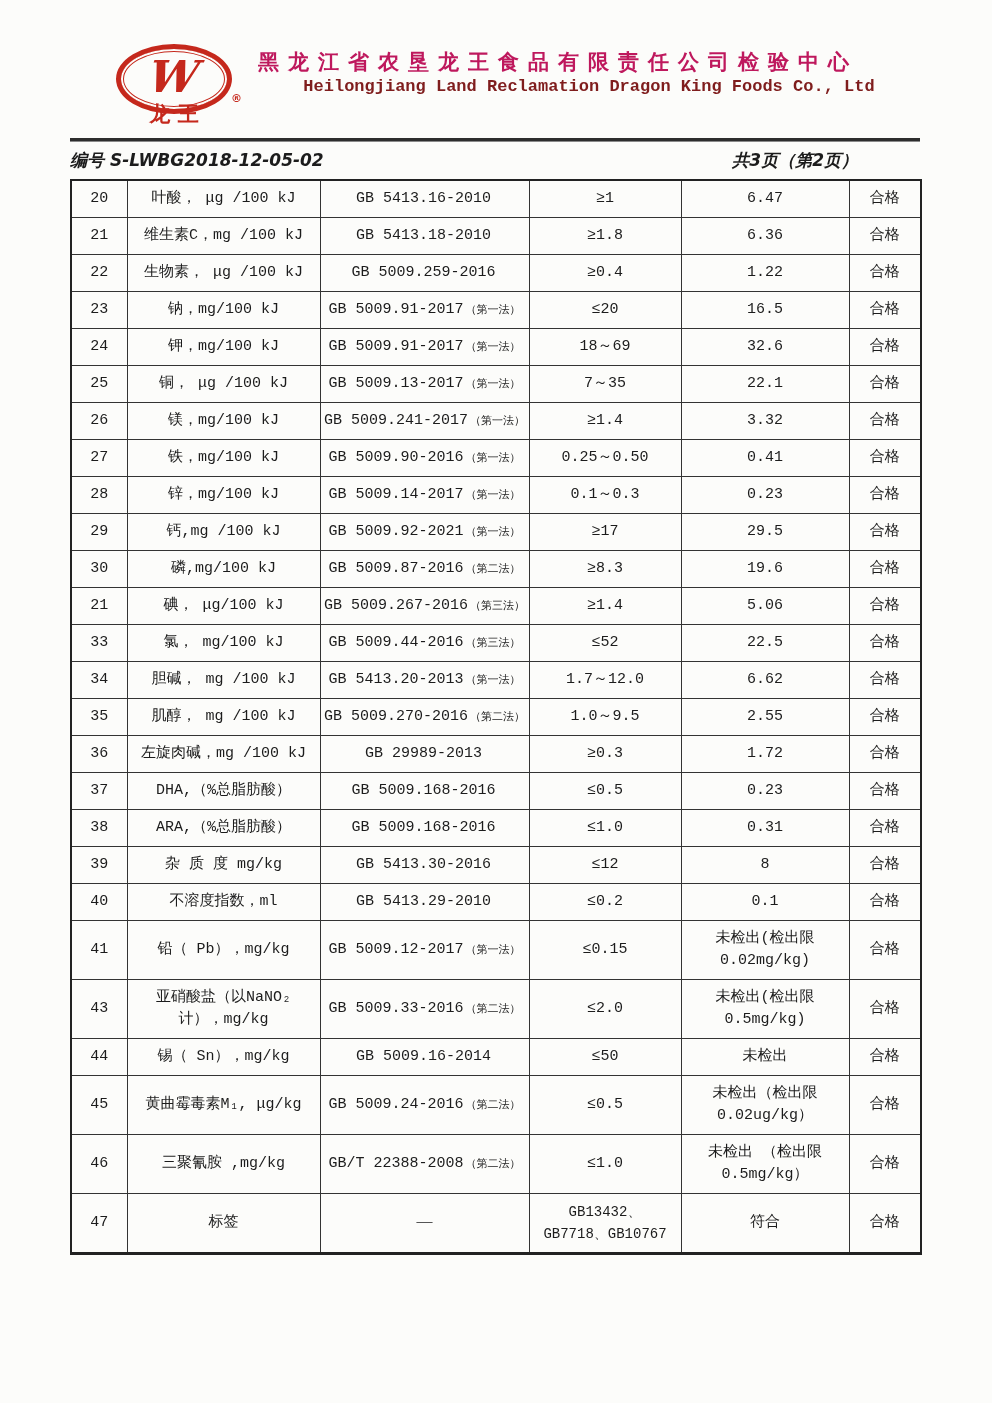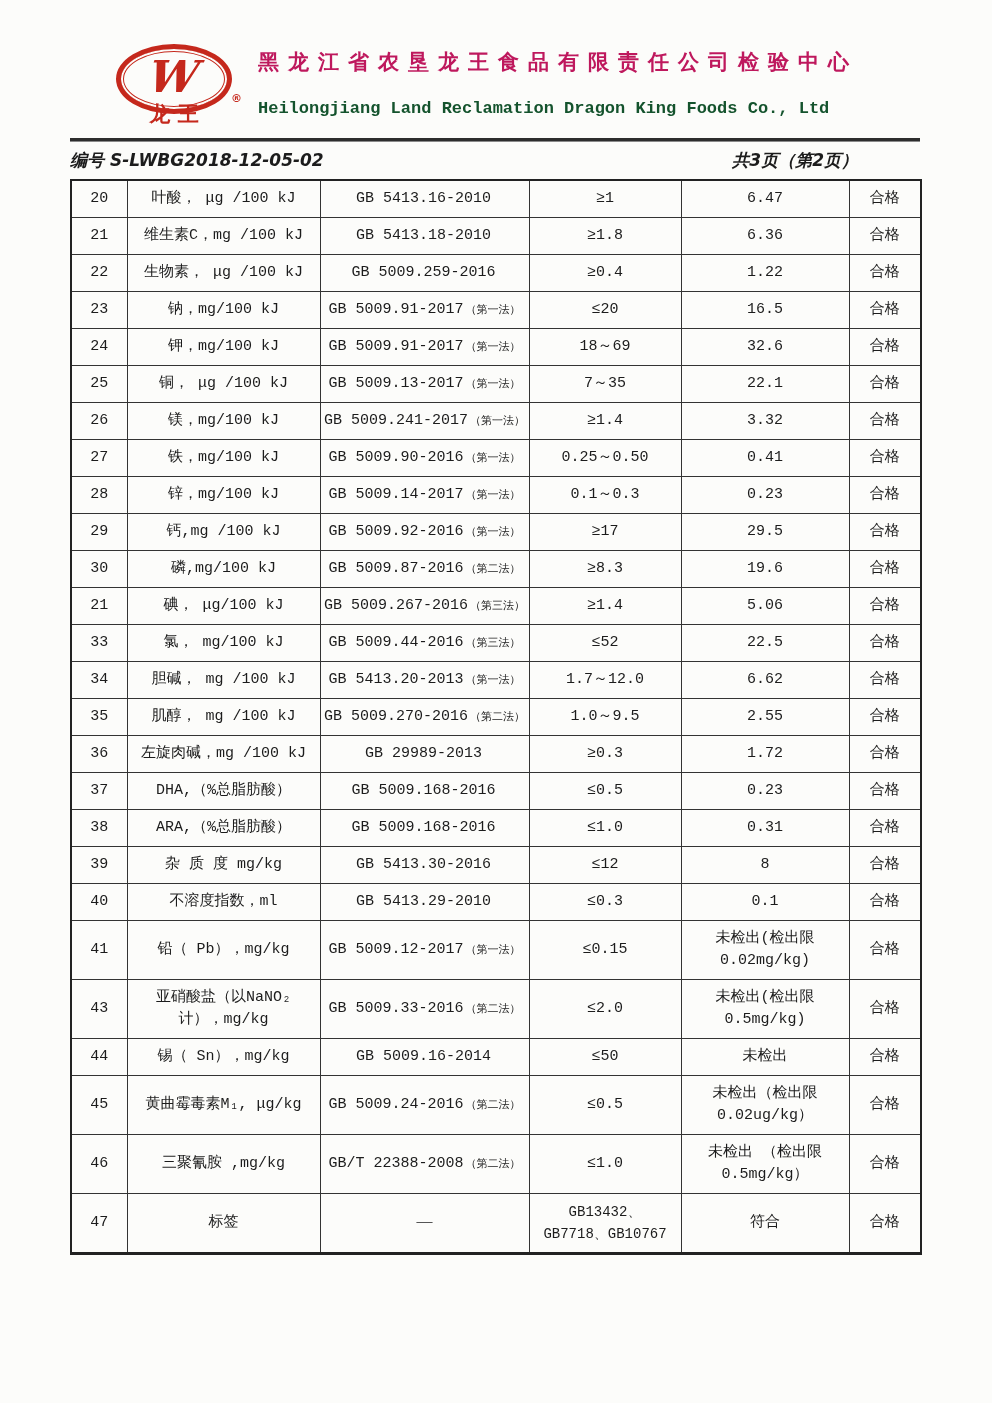--- a/index.html
+++ b/index.html
@@ -30,24 +30,24 @@
     display:flex; justify-content:center; gap:36px;
     font-weight:bold; font-size:21px; color:#c5281c;
   }
   .logo-reg { position:absolute; right:2px; top:-8px; font-size:11px; color:#c5281c; }
   .company { flex:1; padding:4px 0 0 14px; }
   .company-cn {
     font-weight:bold; font-size:21px; letter-spacing:9px;
     white-space:nowrap; color:#be185d;
   }
   .company-en {
-    margin-top:23px;
+    margin-top:1px;
     font-family:"Liberation Mono","DejaVu Sans Mono",monospace;
     font-weight:bold; font-size:17px; letter-spacing:0px;
-    white-space:nowrap; color:#14532d;
+    white-space:nowrap; color:#7f1d1d;text-align:center;
   }
   .header-rule { margin:10px 72px 0 70px; height:3px; background:#2d2d2d; border-bottom:1px solid #8a8a8a; }
   
   .meta-row {
     display:flex; justify-content:space-between; align-items:center;
     margin:7px 72px 7px 70px;
     font-weight:bold; font-size:17px;font-style:italic;
   }
   .page-info { padding-right:62px; }
   
@@ -199,21 +199,21 @@
       <td class="c-item">锌，mg/100 kJ</td>
       <td class="c-std"><span class="std-val">GB 5009.14-2017</span><span class="std-note">（第一法）</span></td>
       <td class="c-limit">0.1～0.3</td>
       <td class="c-meas">0.23</td>
       <td class="c-res">合格</td>
     </tr>
 
     <tr>
       <td class="c-no">29</td>
       <td class="c-item">钙,mg /100 kJ</td>
-      <td class="c-std"><span class="std-val">GB 5009.92-2016</span><span class="std-note">（第一法）</span></td>
+      <td class="c-std"><span class="std-val">GB 5009.92-2021</span><span class="std-note">（第一法）</span></td>
       <td class="c-limit">≥17</td>
       <td class="c-meas">29.5</td>
       <td class="c-res">合格</td>
     </tr>
 
     <tr>
       <td class="c-no">30</td>
       <td class="c-item">磷,mg/100 kJ</td>
       <td class="c-std"><span class="std-val">GB 5009.87-2016</span><span class="std-note">（第二法）</span></td>
       <td class="c-limit">≥8.3</td>
@@ -291,21 +291,21 @@
       <td class="c-std"><span class="std-val">GB 5413.30-2016</span><span class="std-note"></span></td>
       <td class="c-limit">≤12</td>
       <td class="c-meas">8</td>
       <td class="c-res">合格</td>
     </tr>
 
     <tr>
       <td class="c-no">40</td>
       <td class="c-item">不溶度指数，ml</td>
       <td class="c-std"><span class="std-val">GB 5413.29-2010</span><span class="std-note"></span></td>
-      <td class="c-limit">≤0.3</td>
+      <td class="c-limit">≤0.2</td>
       <td class="c-meas">0.1</td>
       <td class="c-res">合格</td>
     </tr>
 
     <tr>
       <td class="c-no">41</td>
       <td class="c-item">铅（ Pb），mg/kg</td>
       <td class="c-std"><span class="std-val">GB 5009.12-2017</span><span class="std-note">（第一法）</span></td>
       <td class="c-limit">≤0.15</td>
       <td class="c-meas">未检出(检出限

